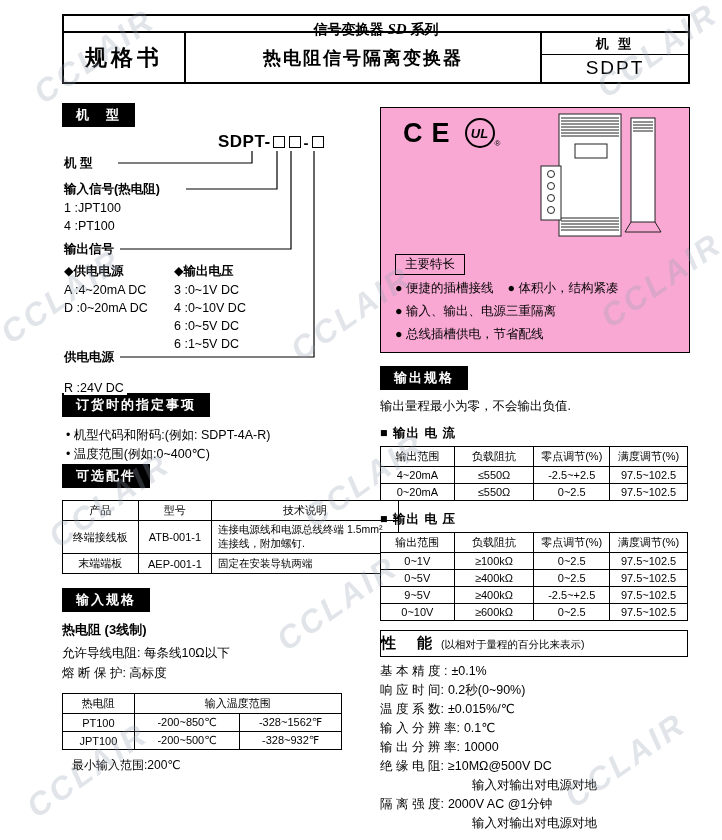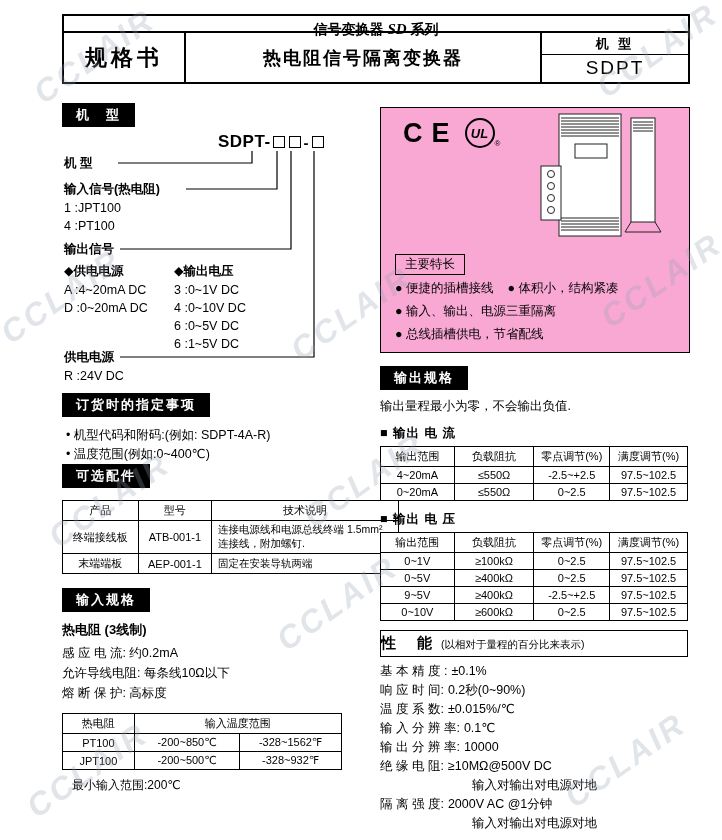--- a/index.html
+++ b/index.html
@@ -128,21 +128,21 @@
       <div class="dlabel b" style="top:108px">输出信号</div>
       <div class="dlabel b" style="top:130px">◆供电电源</div>
       <div class="dlabel b" style="top:130px;left:112px">◆输出电压</div>
       <div class="dlabel" style="top:150px">A :4~20mA DC</div>
       <div class="dlabel" style="top:168px">D :0~20mA DC</div>
       <div class="dlabel" style="top:150px;left:112px">3 :0~1V DC</div>
       <div class="dlabel" style="top:168px;left:112px">4 :0~10V DC</div>
       <div class="dlabel" style="top:186px;left:112px">6 :0~5V DC</div>
       <div class="dlabel" style="top:204px;left:112px">6 :1~5V DC</div>
       <div class="dlabel b" style="top:216px">供电电源</div>
-      <div class="dlabel" style="top:236px">R :24V DC</div>
+      <div class="dlabel" style="top:248px">R :24V DC</div>
     </div>
 
     <div style="margin-top:8px">
       <div class="sec-hdr">订货时的指定事项</div>
     </div>
     <div class="olist">
       <div>• 机型代码和附码:(例如: SDPT-4A-R)</div>
       <div>• 温度范围(例如:0~400℃)</div>
     </div>
 
@@ -172,21 +172,20 @@
         <td class="desc">固定在安装导轨两端</td>
       </tr>
     </tbody>
       </table>
 
     <div style="margin-top:14px">
       <div class="sec-hdr">输入规格</div>
     </div>
     <div class="subtitle">热电阻 (3线制)</div>
     <div class="spec-lines">
-      <div>感 应 电 流: 约0.2mA</div>
       <div>允许导线电阻: 每条线10Ω以下</div>
       <div>熔 断 保 护: 高标度</div>
     </div>
     <table class="in-table">
       <colgroup>
           <col style="width:72px">
           <col style="width:106px">
           <col style="width:102px">
         </colgroup>
       <tbody>

